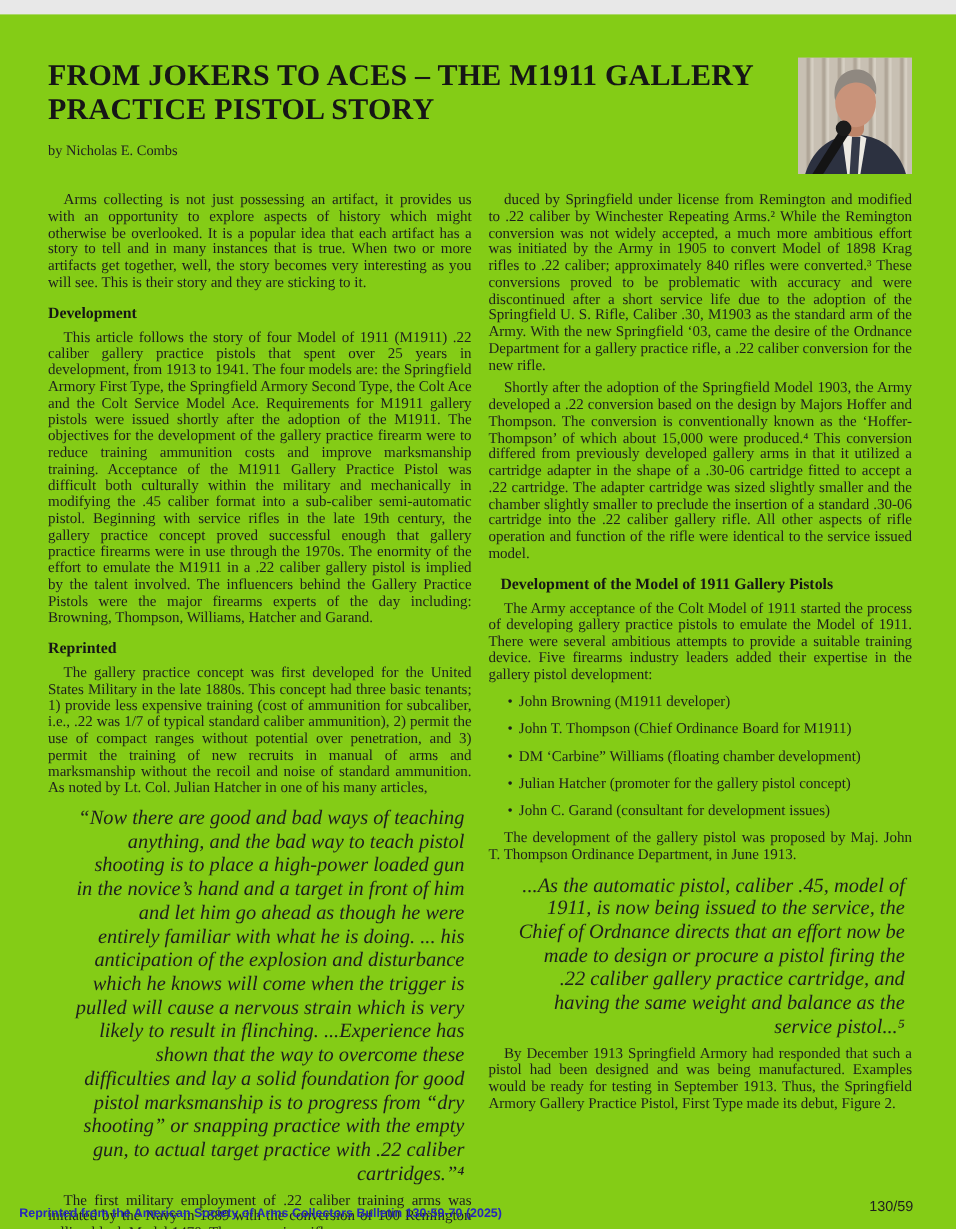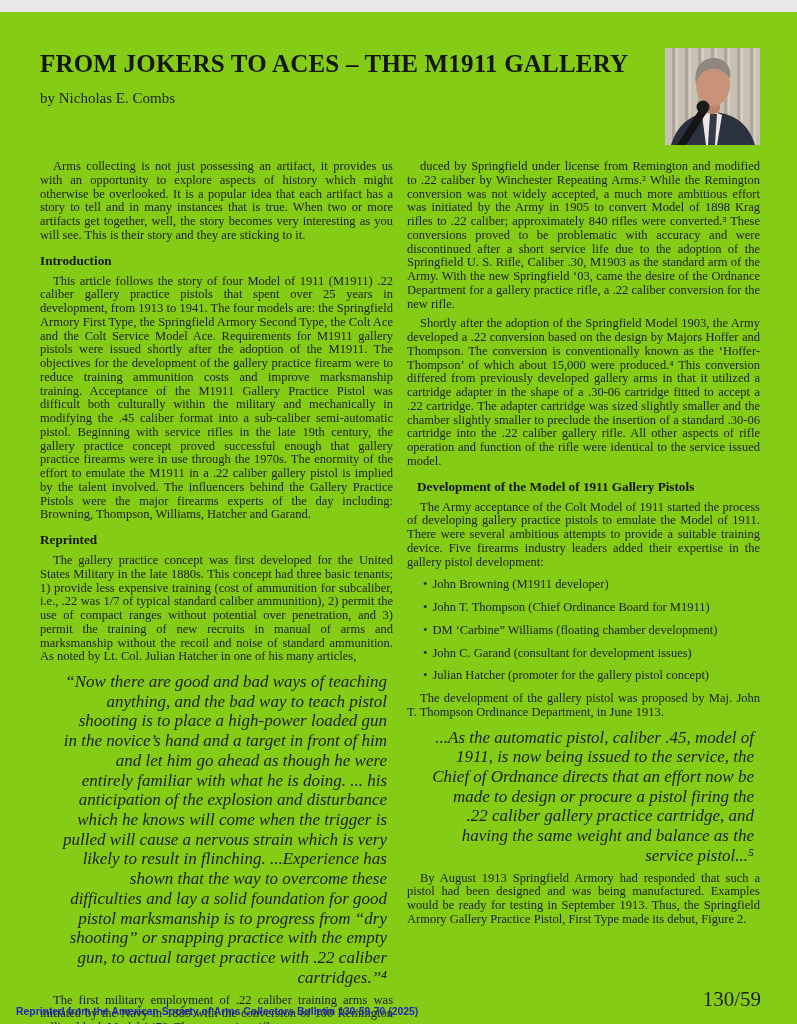--- a/index.html
+++ b/index.html
@@ -12,21 +12,21 @@
     overflow:hidden;
     margin:12px auto;
     box-sizing:border-box;
   }
   
   .header{position:absolute;top:38px;left:40px;right:37px;}
   .title{
     font-size:25px;line-height:1.12;font-weight:bold;
     letter-spacing:.2px;color:#161616;max-width:625px;margin:0;
   }
-  .byline{font-size:15px;margin-top:12px;color:#222;}
+  .byline{font-size:12px;margin-top:12px;color:#222;}
   .author-photo{
     position:absolute;top:-2px;right:0;width:95px;height:97px;
     overflow:hidden;background:#c7bfb2;
   }
   
   .columns{
     position:absolute;top:148px;left:40px;right:37px;
     display:flex;gap:14px;
   }
   .col{width:353px;}
@@ -52,31 +52,31 @@
   .footer-lines{
     position:absolute;left:0;right:0;bottom:17px;
     text-align:left;
     font-family:"Liberation Sans",sans-serif;
     font-weight:bold;font-size:10.4px;line-height:1.22;
     color:#2626bd;
     padding-left:16px;
   }
   .page-number{
     position:absolute;right:36px;bottom:24px;
-    font-size:21px;color:#1e1e1e;
-    font-family:Liberation Serif, serif;
+    font-size:12px;color:#1e1e1e;
+    font-family:Liberation Sans, sans-serif;
   }
 </style>
 </head>
 <body>
 
 <div class="page">
 
   <div class="header">
-    <h1 class="title"><span>FROM JOKERS TO ACES – THE M1911 GALLERY</span><br></h1>
+    <h1 class="title"><span>FROM JOKERS TO ACES – THE M1911 GALLERY</span><br><span>PRACTICE PISTOL STORY</span></h1>
     <div class="byline">by Nicholas E. Combs</div>
     <div class="author-photo">
       <svg width="95" height="97" viewBox="0 0 95 97">
         <defs>
           <pattern id="curtain" width="13" height="97" patternUnits="userSpaceOnUse">
             <rect width="13" height="97" fill="#c8c0b3"></rect>
             <rect x="7" width="3" height="97" fill="#b0a698"></rect>
             <rect x="11" width="2" height="97" fill="#d6cfc3"></rect>
           </pattern>
         </defs>
@@ -98,43 +98,43 @@
 
         <circle cx="38" cy="59" r="6.5" fill="#1b1b1b"></circle>
       </svg>
     </div>
   </div>
 
   <div class="columns">
 
     <section class="col">
       <p class="first">Arms collecting is not just possessing an artifact, it provides us with an opportunity to explore aspects of history which might otherwise be overlooked.  It is a popular idea that each artifact has a story to tell and in many instances that is true.  When two or more artifacts get together, well, the story becomes very interesting as you will see.  This is their story and they are sticking to it.</p>
-      <h2 class="sec">Introduction</h2>
+      <h2 class="sec">Development</h2>
       <p>This article follows the story of four Model of 1911 (M1911) .22 caliber gallery practice pistols that spent over 25 years in development, from 1913 to 1941.  The four models are: the Springfield Armory First Type, the Springfield Armory Second Type, the Colt Ace and the Colt Service Model Ace. Requirements for M1911 gallery pistols were issued shortly after the adoption of the M1911. The objectives for the development of the gallery practice firearm were to reduce training ammunition costs and improve marksmanship training.  Acceptance of the M1911 Gallery Practice Pistol was difficult both culturally within the military and mechanically in modifying the .45 caliber format into a sub-caliber semi-automatic pistol. Beginning with service rifles in the late 19th century, the gallery practice concept proved successful enough that gallery practice firearms were in use through the 1970s. The enormity of the effort to emulate the M1911 in a .22 caliber gallery pistol is implied by the talent involved. The influencers behind the Gallery Practice Pistols were the major firearms experts of the day including: Browning, Thompson, Williams, Hatcher and Garand.</p>
       <h2 class="sec">Reprinted</h2>
       <p>The gallery practice concept was first developed for the United States Military in the late 1880s.  This concept had three basic tenants; 1) provide less expensive training (cost of ammunition for subcaliber, i.e., .22 was 1/7 of typical standard caliber ammunition), 2) permit the use of compact ranges without potential over penetration, and 3) permit the training of new recruits in manual of arms and marksmanship without the recoil and noise of standard ammunition.  As noted by Lt. Col. Julian Hatcher in one of his many articles,</p>
       <div class="quote">“Now there are good and bad ways of teaching anything, and the bad way to teach pistol shooting is to place a high-power loaded gun in the novice’s hand and a target in front of him and let him go ahead as though he were entirely familiar with what he is doing.  ... his anticipation of the explosion and disturbance which he knows will come when the trigger is pulled will cause a nervous strain which is very likely to result in flinching.  ...Experience has shown that the way to overcome these difficulties and lay a solid foundation for good pistol marksmanship is to progress from “dry shooting” or snapping practice with the empty gun, to actual target practice with .22 caliber cartridges.”⁴</div>
       <p>The first military employment of .22 caliber training arms was initiated by the Navy in 1889 with the conversion of 100 Remington rolling block Model 1470.  The conversion rifles were pro-</p>
     </section>
 
     <section class="col">
       <p class="first">duced by Springfield under license from Remington and modified to .22 caliber by Winchester Repeating Arms.² While the Remington conversion was not widely accepted, a much more ambitious effort was initiated by the Army in 1905 to convert Model of 1898 Krag rifles to .22 caliber; approximately 840 rifles were converted.³  These conversions proved to be problematic with accuracy and were discontinued after a short service life due to the adoption of the Springfield U. S. Rifle, Caliber .30, M1903 as the standard arm of the Army.  With the new Springfield ‘03, came the desire of the Ordnance Department for a gallery practice rifle, a .22 caliber conversion for the new rifle.</p>
       <p>Shortly after the adoption of the Springfield Model 1903, the Army developed a .22 conversion based on the design by Majors Hoffer and Thompson. The conversion is conventionally known as the ‘Hoffer-Thompson’ of which about 15,000 were produced.⁴ This conversion differed from previously developed gallery arms in that it utilized a cartridge adapter in the shape of a .30-06 cartridge fitted to accept a .22 cartridge. The adapter cartridge was sized slightly smaller and the chamber slightly smaller to preclude the insertion of a standard .30-06 cartridge into the .22 caliber gallery rifle.  All other aspects of rifle operation and function of the rifle were identical to the service issued model.</p>
       <h2 class="sec indented">Development of the Model of 1911 Gallery Pistols</h2>
       <p>The Army acceptance of the Colt Model of 1911 started the process of developing gallery practice pistols to emulate the Model of 1911.  There were several ambitious attempts to provide a suitable training device. Five firearms industry leaders added their expertise in the gallery pistol development:</p>
       <ul class="bullets">
         <li><span class="bullet">•</span><span>John Browning (M1911 developer)</span></li>
         <li><span class="bullet">•</span><span>John T. Thompson (Chief Ordinance Board for M1911)</span></li>
         <li><span class="bullet">•</span><span>DM ‘Carbine” Williams (floating chamber development)</span></li>
+        <li><span class="bullet">•</span><span>Julian Hatcher (promoter for the gallery pistol concept)</span></li>
         <li><span class="bullet">•</span><span>John C. Garand (consultant for development issues)</span></li>
-        <li><span class="bullet">•</span><span>Julian Hatcher (promoter for the gallery pistol concept)</span></li>
       </ul>
       <p>The development of the gallery pistol was proposed by Maj. John T. Thompson Ordinance Department, in June 1913.</p>
       <div class="quote">...As the automatic pistol, caliber .45, model of 1911, is now being issued to the service, the Chief of Ordnance directs that an effort now be made to design or procure a pistol firing the .22 caliber gallery practice cartridge, and having the same weight and balance as the service pistol...⁵</div>
-      <p>By August 1913 Springfield Armory had responded that such a pistol had been designed and was being manufactured. Examples would be ready for testing in September 1913. Thus, the Springfield Armory Gallery Practice Pistol, First Type made its debut, Figure 2.</p>
+      <p>By December 1913 Springfield Armory had responded that such a pistol had been designed and was being manufactured. Examples would be ready for testing in September 1913. Thus, the Springfield Armory Gallery Practice Pistol, First Type made its debut, Figure 2.</p>
     </section>
 
   </div>
 
   <div class="footer-lines">
     <div>Reprinted from the American Society of Arms Collectors Bulletin 130:59-70 (2025)</div>
   </div>
   <div class="page-number">130/59</div>
 
 </div>

